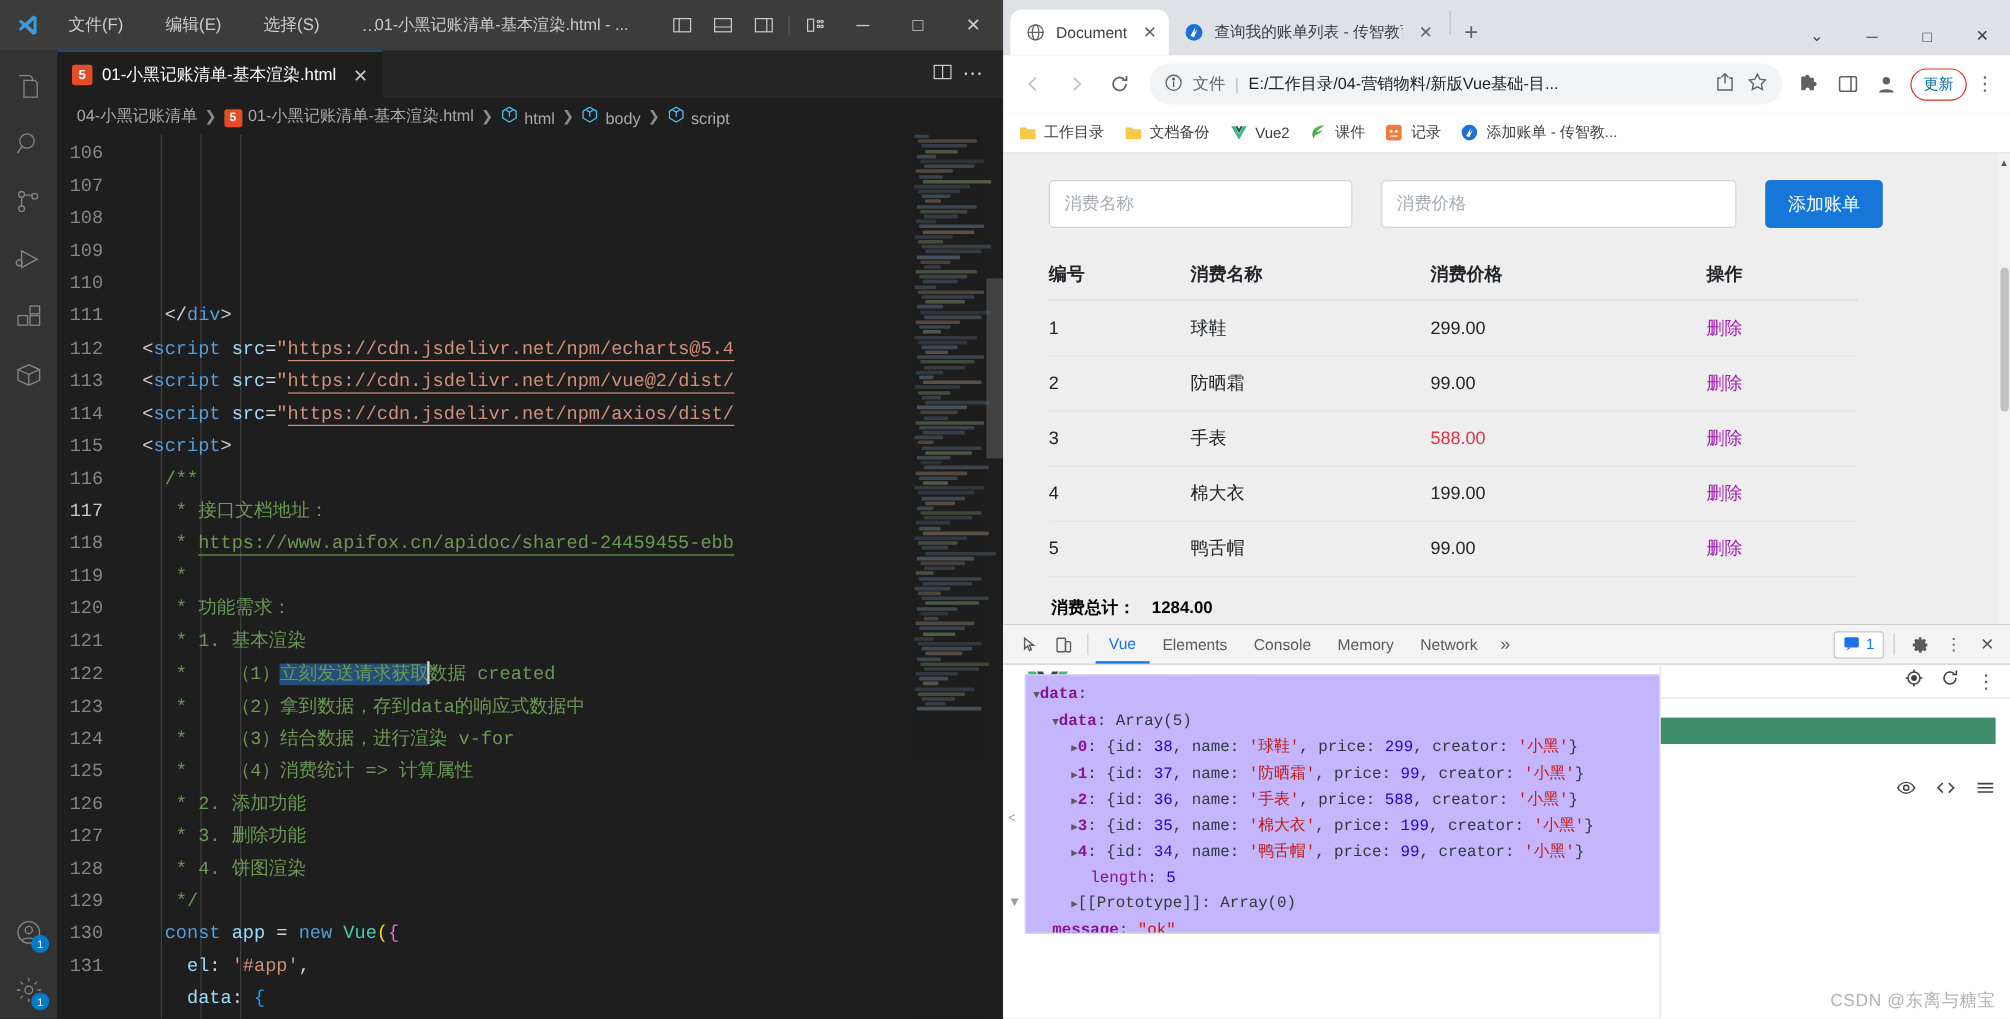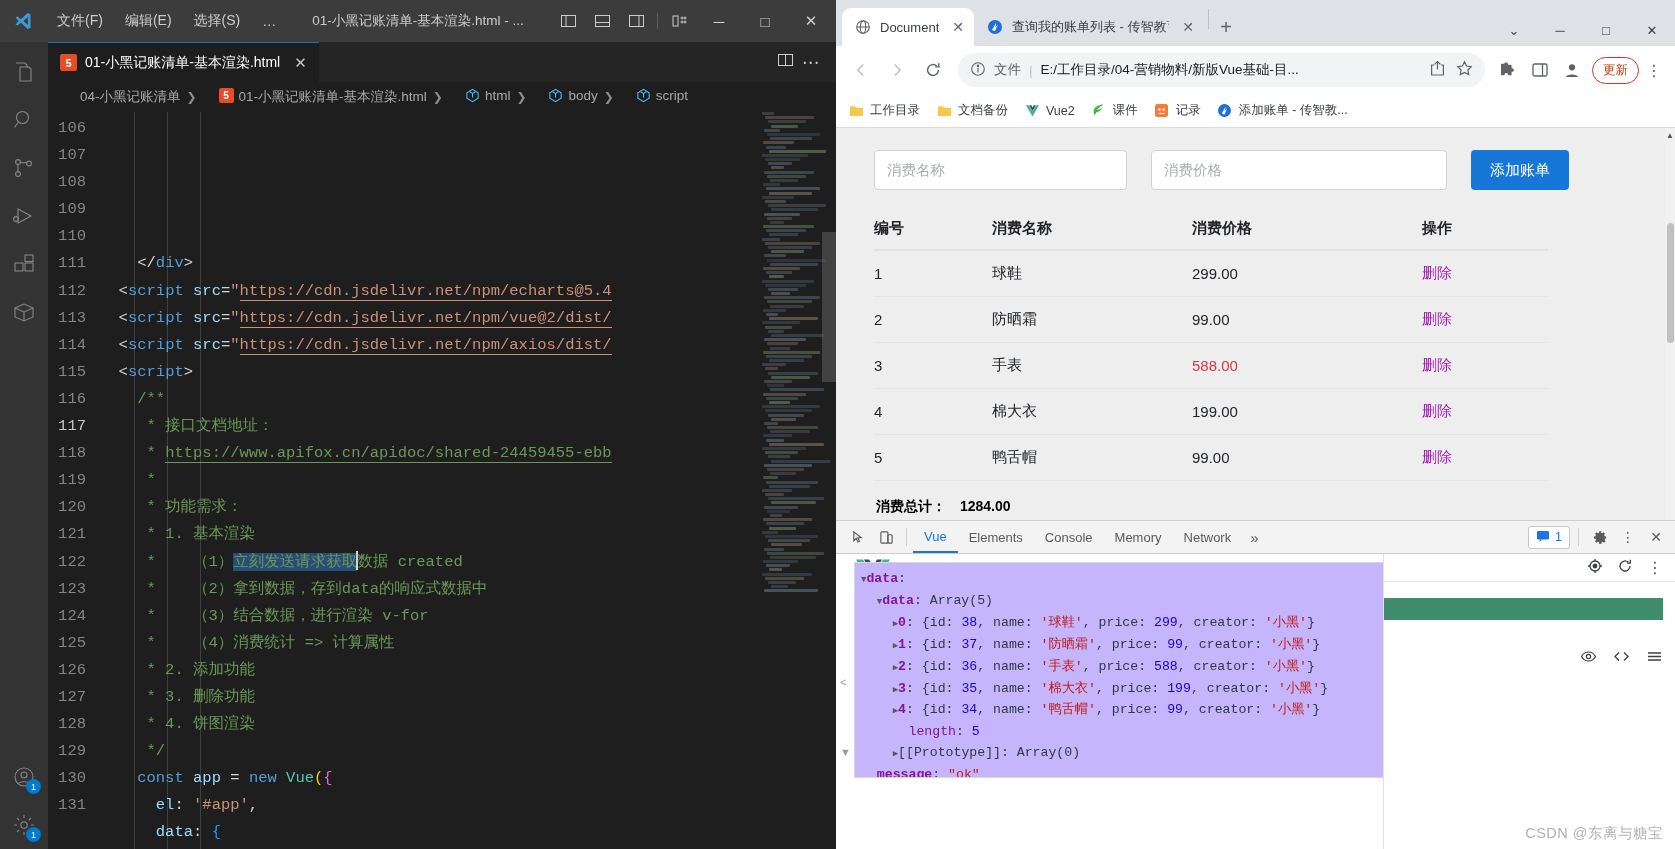--- a/index.html
+++ b/index.html
@@ -7,21 +7,21 @@
               font-family:"Liberation Sans","DejaVu Sans",sans-serif; }
   .root { position:relative; width:1675px; height:849px; }
 
   
   .vscode { position:absolute; left:0; top:0; width:836px; height:849px;
             background:#1e1e1e; overflow:hidden; }
   .vs-title { height:42px; background:#3c3c3c; display:flex; align-items:center;
               color:#cccccc; font-size:14px; position:relative; }
   .vs-logo { width:46px; display:flex; align-items:center; justify-content:center; }
   .vs-logo svg { width:20px; height:20px; }
-  .vs-menu { display:flex; gap:0px; align-items:center; }
+  .vs-menu { display:flex; gap:13px; align-items:center; }
   .vs-menu span { padding:3px 11px; cursor:default; white-space:nowrap; }
   .vs-wtitle { position:absolute; left:0; right:0; text-align:center; font-size:13.5px;
                color:#cccccc; pointer-events:none; }
   .vs-right { margin-left:auto; display:flex; align-items:center; gap:0; padding-right:2px; }
   .vs-layicon { width:34px; height:34px; display:flex; align-items:center; justify-content:center; }
   .vs-layicon svg { width:17px; height:16px; }
   .vs-sep { width:1px; height:16px; background:#5a5a5a; margin:0 4px; }
   .vs-wbtn { width:46px; height:42px; display:flex; align-items:center; justify-content:center;
              font-size:15px; color:#cccccc; }
 
@@ -46,21 +46,21 @@
                   align-items:center; justify-content:center; flex:none; }
   .tab .tclose { color:#c5c5c5; font-size:15px; margin-left:6px; }
   .tabs-fill { flex:1; background:#252526; }
   .tabs-actions { display:flex; align-items:center; gap:4px; padding:0 12px; background:#252526; }
   .tabs-actions svg { width:17px; height:16px; }
   .tabs-actions .dots { color:#cccccc; font-size:17px; letter-spacing:1px; padding:0 4px;}
 
   .breadcrumb { height:30px; background:#1e1e1e; display:flex; align-items:center;
                 gap:6px; padding:0 16px; font-size:13.5px; color:#a9a9a9; }
   .bc-sep { color:#8c8c8c; font-size:12px; }
-  .bc-item { display:flex; align-items:flex-start; gap:5px;margin-left:16px; }
+  .bc-item { display:flex; align-items:flex-end; gap:5px; }
   .bc-ico { width:15px; height:15px; background:#e44d26; border-radius:2px; color:#fff;
             font-size:10px; font-weight:bold; display:flex; align-items:center;
             justify-content:center; }
   .bc-vueico svg { width:15px; height:15px; }
 
   .codearea { flex:1; display:flex; position:relative; overflow:hidden; }
   .gutter { width:52px; text-align:right; padding-right:14px; color:#858585;
             font-size:15.5px; font-family:"Liberation Mono","DejaVu Sans Mono",monospace;
             line-height:27.1px; padding-top:3px; flex:none; user-select:none; }
   .gutter .cur { color:#c6c6c6; }
@@ -125,21 +125,21 @@
              font-size:13.5px; color:#202124; margin:0 6px; overflow:hidden; }
   .omnibox .obico svg { width:16px; height:16px; }
   .omnibox .scheme { color:#5f6368; }
   .omnibox .divider { color:#bdc1c6; }
   .omnibox .urltext { white-space:nowrap; overflow:hidden; }
   .omni-right { margin-left:auto; display:flex; align-items:center; gap:10px; }
   .omni-right svg { width:17px; height:17px; }
   .ch-ext { width:30px; height:30px; display:flex; align-items:center;
             justify-content:center; }
   .ch-ext svg { width:18px; height:18px; }
-  .ch-update { border:1px solid #d93025; color:#c2410c; border-radius:14px;
+  .ch-update { border:1px solid #d93025; color:#0369a1; border-radius:14px;
                font-size:12.5px; padding:4px 10px; margin-left:3px; }
   .ch-kebab { width:26px; display:flex; align-items:center; justify-content:center;
               color:#5f6368; font-size:16px; }
 
   .bookmarks { height:34px; background:#ffffff; display:flex; align-items:center;
                padding:0 12px; gap:16px; font-size:12.5px; color:#3c4043;
                border-bottom:1px solid #dadce0; }
   .bm { display:flex; align-items:center; gap:6px; white-space:nowrap; }
   .bm .bmico { width:16px; height:16px; display:flex; align-items:center;
                justify-content:center; flex:none; }

